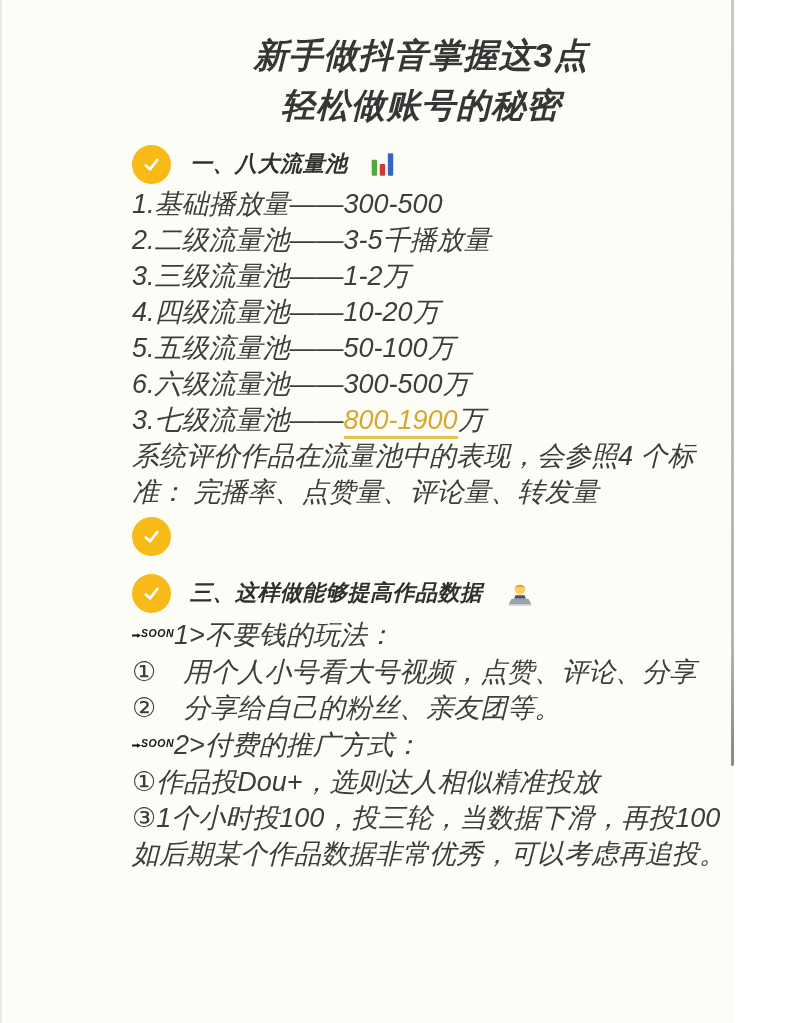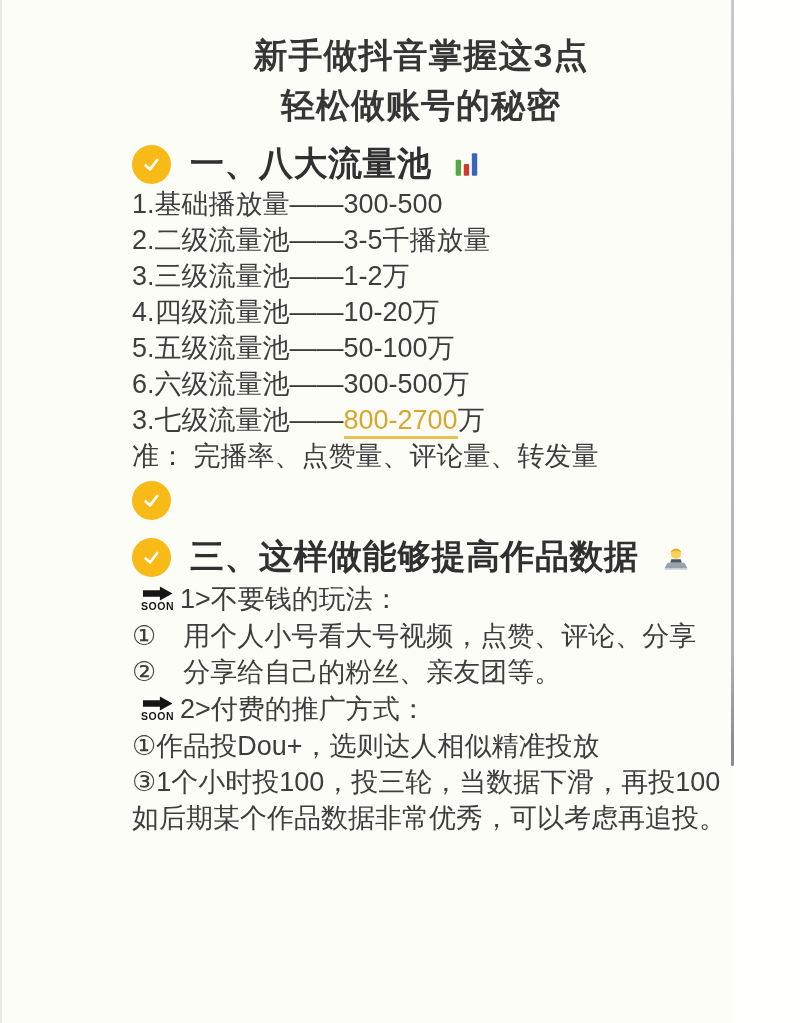--- a/index.html
+++ b/index.html
@@ -3,21 +3,21 @@
 <meta charset="utf-8">
 <style>
   html, body { margin:0; padding:0; }
   body {
     width:800px; height:1023px;
     background:#fefefb;
     font-family:"Liberation Sans","DejaVu Sans",sans-serif;
     color:var(--text, #3d3d3d);
     overflow:hidden;
   }
-  .canvas { position:relative; width:800px; height:1023px; background:var(--bg,#fdfdf8); overflow:hidden; }
+  .canvas { position:relative; width:800px; height:1023px; background:var(--bg,#fdfdf8); overflow:hidden;font-style:italic; }
   .left-edge { position:absolute; left:0; top:0; width:2px; height:100%; background:#e9e9e5; }
   .divider {
     position:absolute; left:731px; top:0; width:3px; height:766px;
     background:linear-gradient(to bottom, #c9c9c9 0%, #b3b3b3 85%, #8c8c8c 97%);
     border-radius:0 0 2px 2px;
   }
   .right-area { position:absolute; left:734px; top:0; width:66px; height:100%; background:#fffffd; }
 
   .content { position:absolute; left:132px; top:0; width:578px; }
 
@@ -31,35 +31,35 @@
   .sec1 { margin-top:14px; }
   .sec2 { margin-top:6px; }
   .sec3 { margin-top:16px; height:42px; }
   .check {
     width:39px; height:39px; border-radius:50%;
     background:var(--accent,#f7ba17);
     display:flex; align-items:center; justify-content:center;
     flex:0 0 auto;
   }
   .sec-title {
-    font-size:34px; font-weight:700; color:#303030;
+    font-size:22px; font-weight:700; color:#303030;
     display:flex; align-items:center; gap:22px; letter-spacing:0.5px;
   }
   .emoji-svg { display:inline-block; vertical-align:middle; }
 
   .rows { margin-top:2px; }
   .row { font-size:27px; line-height:36px; color:var(--text,#3d3d3d); white-space:nowrap; }
   .hl {
     color:var(--highlight,#d9a62e);
     border-bottom:3px solid #e9c055;
     padding-bottom:1px;
   }
 
   .soon-row { display:flex; align-items:center; height:38px; font-size:27px; white-space:nowrap; }
-  .soon-icon { display:inline-flex; flex-direction:column; align-items:flex-end; width:42px; margin-right:6px; flex:0 0 auto; }
+  .soon-icon { display:inline-flex; flex-direction:row; align-items:flex-start; width:42px; margin-right:0; flex:0 0 auto; }
   .soon-text {
     font-size:10.5px; font-weight:800; letter-spacing:0.5px;
     color:#161616; line-height:11px; margin-top:0;
   }
 </style>
 </head>
 <body>
 
 <div class="canvas">
   <div class="left-edge"></div>
@@ -89,21 +89,22 @@
       </span>
     </div>
 
     <div class="rows">
       <div class="row">1.基础播放量——300-500</div>
       <div class="row">2.二级流量池——3-5千播放量</div>
       <div class="row">3.三级流量池——1-2万</div>
       <div class="row">4.四级流量池——10-20万</div>
       <div class="row">5.五级流量池——50-100万</div>
       <div class="row">6.六级流量池——300-500万</div>
-      <div class="row"><span>3.七级流量池——</span><span class="hl">800-2700</span><span>万</span></div>
+      <div class="row"><span>3.七级流量池——</span><span class="hl">800-1900</span><span>万</span></div>
+      <div class="row">系统评价作品在流量池中的表现，会参照4 个标</div>
       <div class="row">准： 完播率、点赞量、评论量、转发量</div>
     </div>
 
     <div class="sec sec2">
       <span class="check">
         <svg viewBox="0 0 38 38" width="23" height="23">
           <path d="M9.5 20.5 L16.5 27 L28.5 11.5" stroke="#ffffff" stroke-width="4.4" fill="none" stroke-linecap="round" stroke-linejoin="round"></path>
         </svg>
       </span>
     </div>

